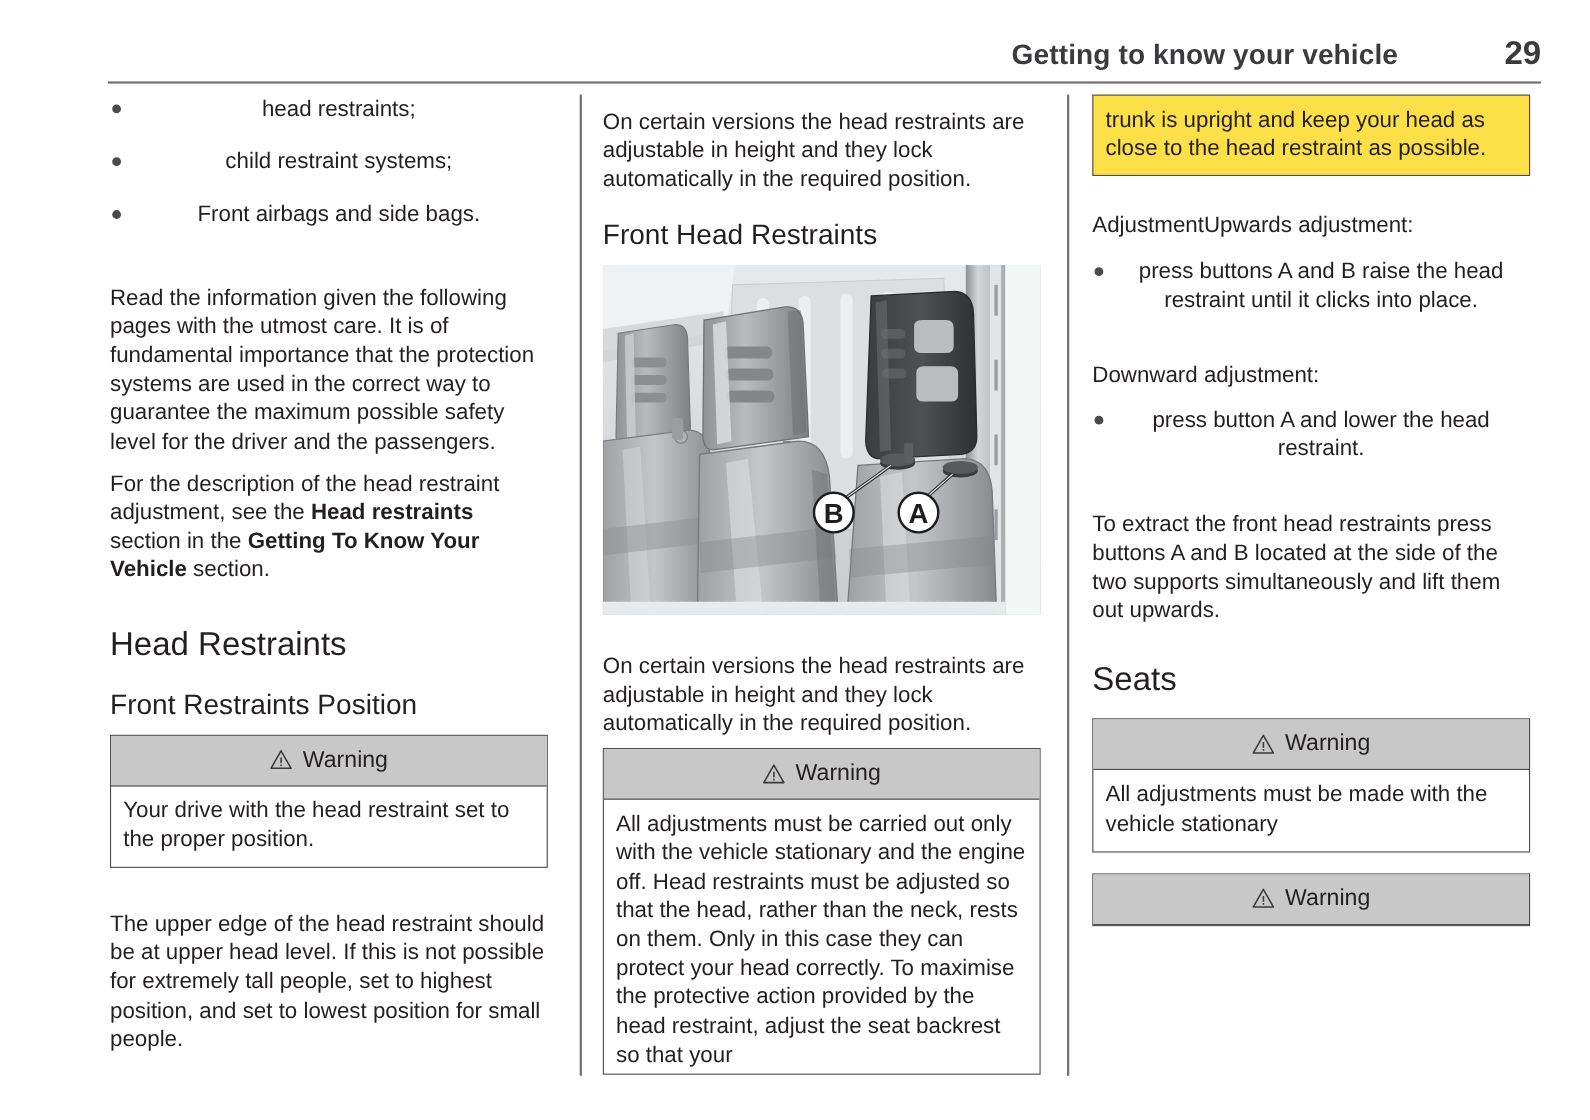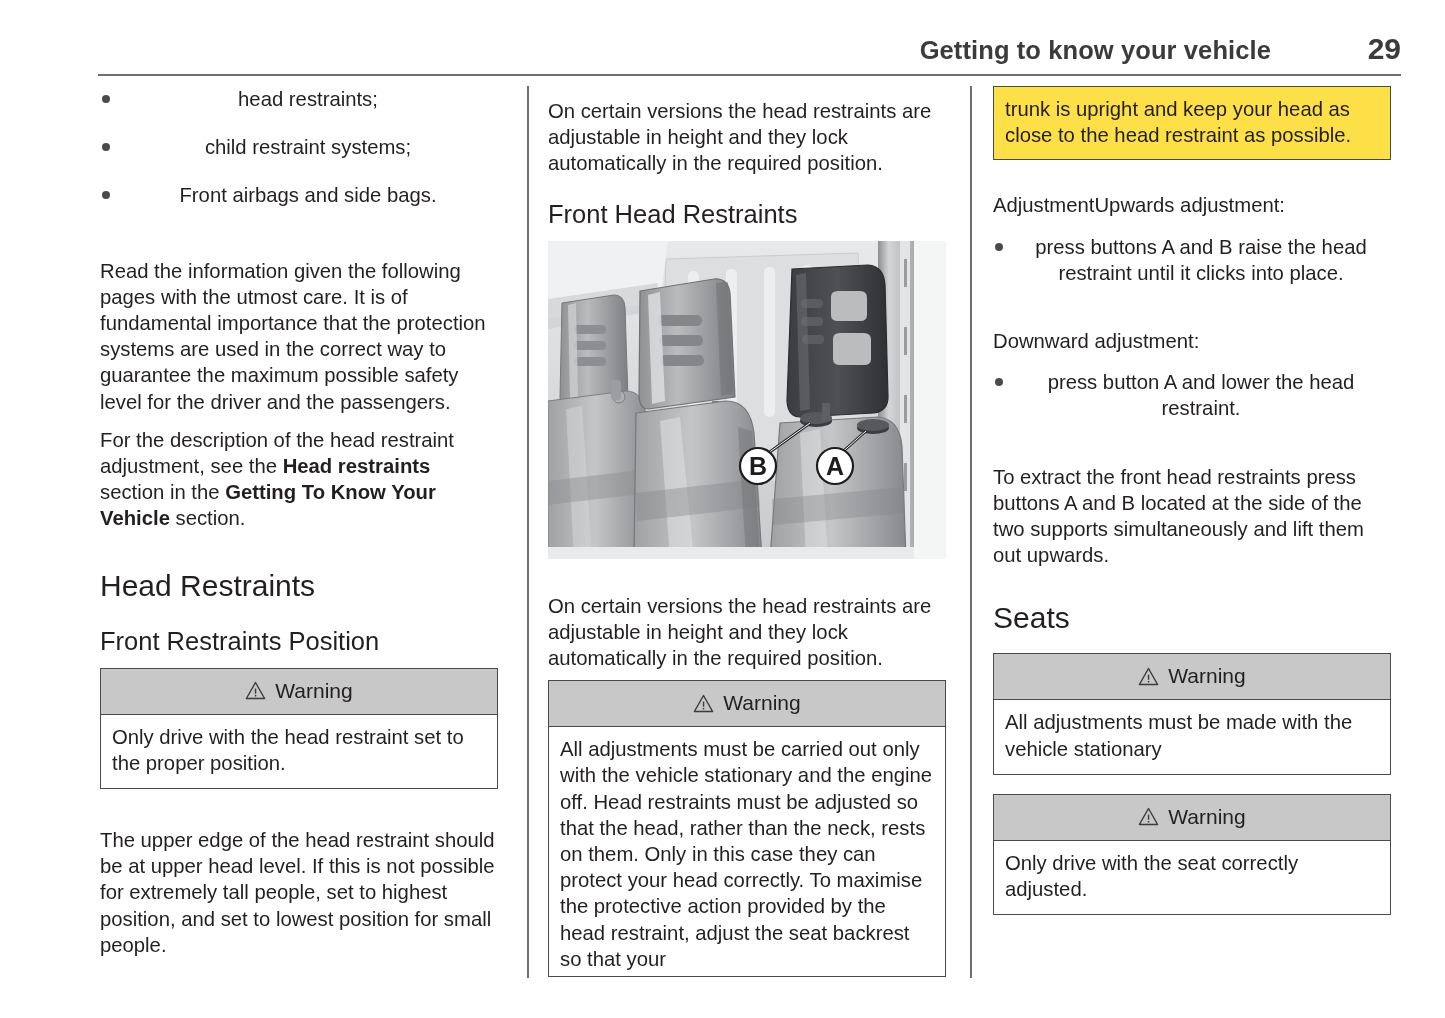--- a/index.html
+++ b/index.html
@@ -221,21 +221,21 @@
       <div class="warnbox-head">
         <span class="warn-tri">
           <svg viewBox="0 0 22 20" width="21" height="19" aria-hidden="true">
             <path d="M11 1.6 L20.6 18.4 L1.4 18.4 Z" fill="none" stroke="#3b3b3d" stroke-width="1.5" stroke-linejoin="round"></path>
             <rect x="10.3" y="8" width="1.5" height="5.4" fill="#3b3b3d"></rect>
             <rect x="10.3" y="14.7" width="1.5" height="1.6" fill="#3b3b3d"></rect>
           </svg>
         </span>
         <span>Warning</span>
       </div>
-      <div class="warnbox-body">Only drive with the head restraint set to the proper position.</div>
+      <div class="warnbox-body">Your drive with the head restraint set to the proper position.</div>
     </div>
 
     <div style="height:26px"></div>
 
     <p class="body">The upper edge of the head restraint should be at upper head level. If this is not possible for extremely tall people, set to highest position, and set to lowest position for small people.</p>
   </div>
 
   <div class="col col-2">
 
     <p class="body">On certain versions the head restraints are adjustable in height and they lock automatically in the required position.</p>
@@ -437,17 +437,16 @@
       <div class="warnbox-head">
         <span class="warn-tri">
           <svg viewBox="0 0 22 20" width="21" height="19" aria-hidden="true">
             <path d="M11 1.6 L20.6 18.4 L1.4 18.4 Z" fill="none" stroke="#3b3b3d" stroke-width="1.5" stroke-linejoin="round"></path>
             <rect x="10.3" y="8" width="1.5" height="5.4" fill="#3b3b3d"></rect>
             <rect x="10.3" y="14.7" width="1.5" height="1.6" fill="#3b3b3d"></rect>
           </svg>
         </span>
         <span>Warning</span>
       </div>
-      <div class="warnbox-body">Only drive with the seat correctly adjusted.</div>
     </div>
   </div>
 
 </div>
 
 </body></html>

